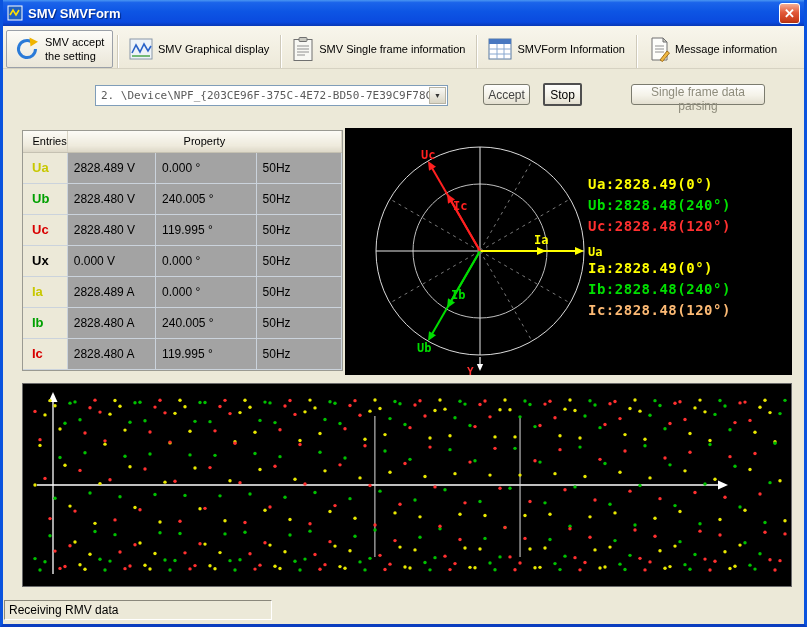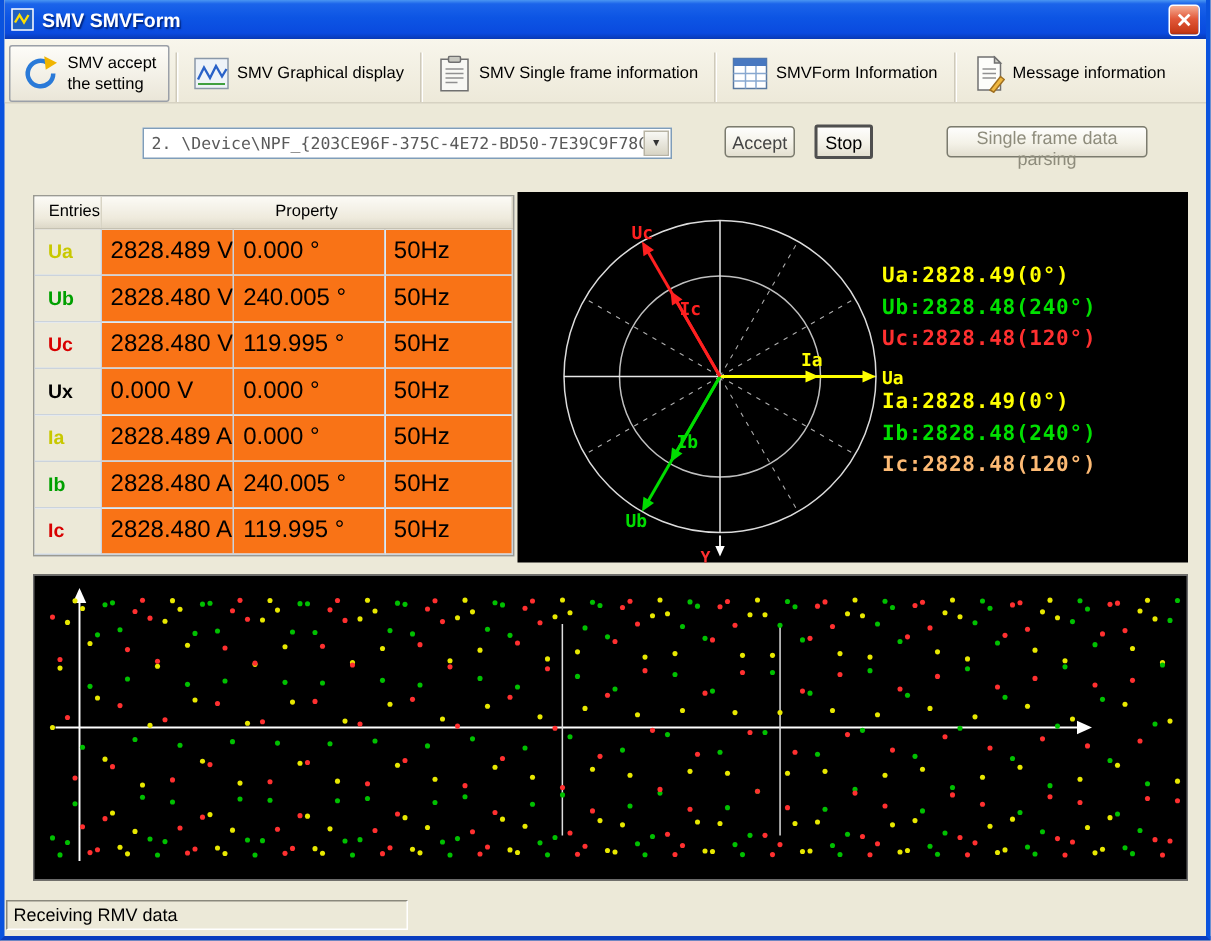--- a/index.html
+++ b/index.html
@@ -49,21 +49,21 @@
   .btn-parse  { left:585px; top:84px; width:134px; color:#8E8C7C;margin-left:43px; }
 
   
   .table-box { position:absolute; left:19px; top:130px; width:321px; height:241px;
     border:1px solid #9A9A92; background:#fff; overflow:hidden; }
   .meas { border-collapse:collapse; width:100%; table-layout:fixed; }
   .meas th { height:21px; font-size:11px; font-weight:normal; color:#000;
     background:linear-gradient(180deg,#FCFBF6 0%,#EEEADC 70%,#DDD8C8 100%);
     border-bottom:1px solid #C5C1B2; border-right:1px solid #D8D4C4; }
   .meas th.entries { text-align:right; padding-left:4px; }
-  .meas td { height:31px; font-size:16px; color:#000; background:#f97316; padding-left:6px;
+  .meas td { height:31px; font-size:12px; color:#000; background:#a3a3a3; padding-left:6px;
     border-right:1px solid #CBD3DC; border-bottom:1px solid #CBD3DC; white-space:nowrap; overflow:hidden; }
   .meas td.rowlabel { background:#ECE9D8; font-weight:bold; font-size:13px; padding-left:9px; }
   .col-label { width:44px; } .col-val { width:88px; } .col-ang { width:100px; } .col-frq { width:85px; }
 
   
   .phasor-box { position:absolute; left:342px; top:128px; width:447px; height:247px; background:#000; }
   .phasor-box svg { position:absolute; left:0; top:0; }
   .readouts { position:absolute; left:243px; top:46px; }
   .readout { font-family:"DejaVu Sans Mono", monospace; font-size:14px; font-weight:bold;
     line-height:21px; letter-spacing:0.5px; white-space:nowrap; }

